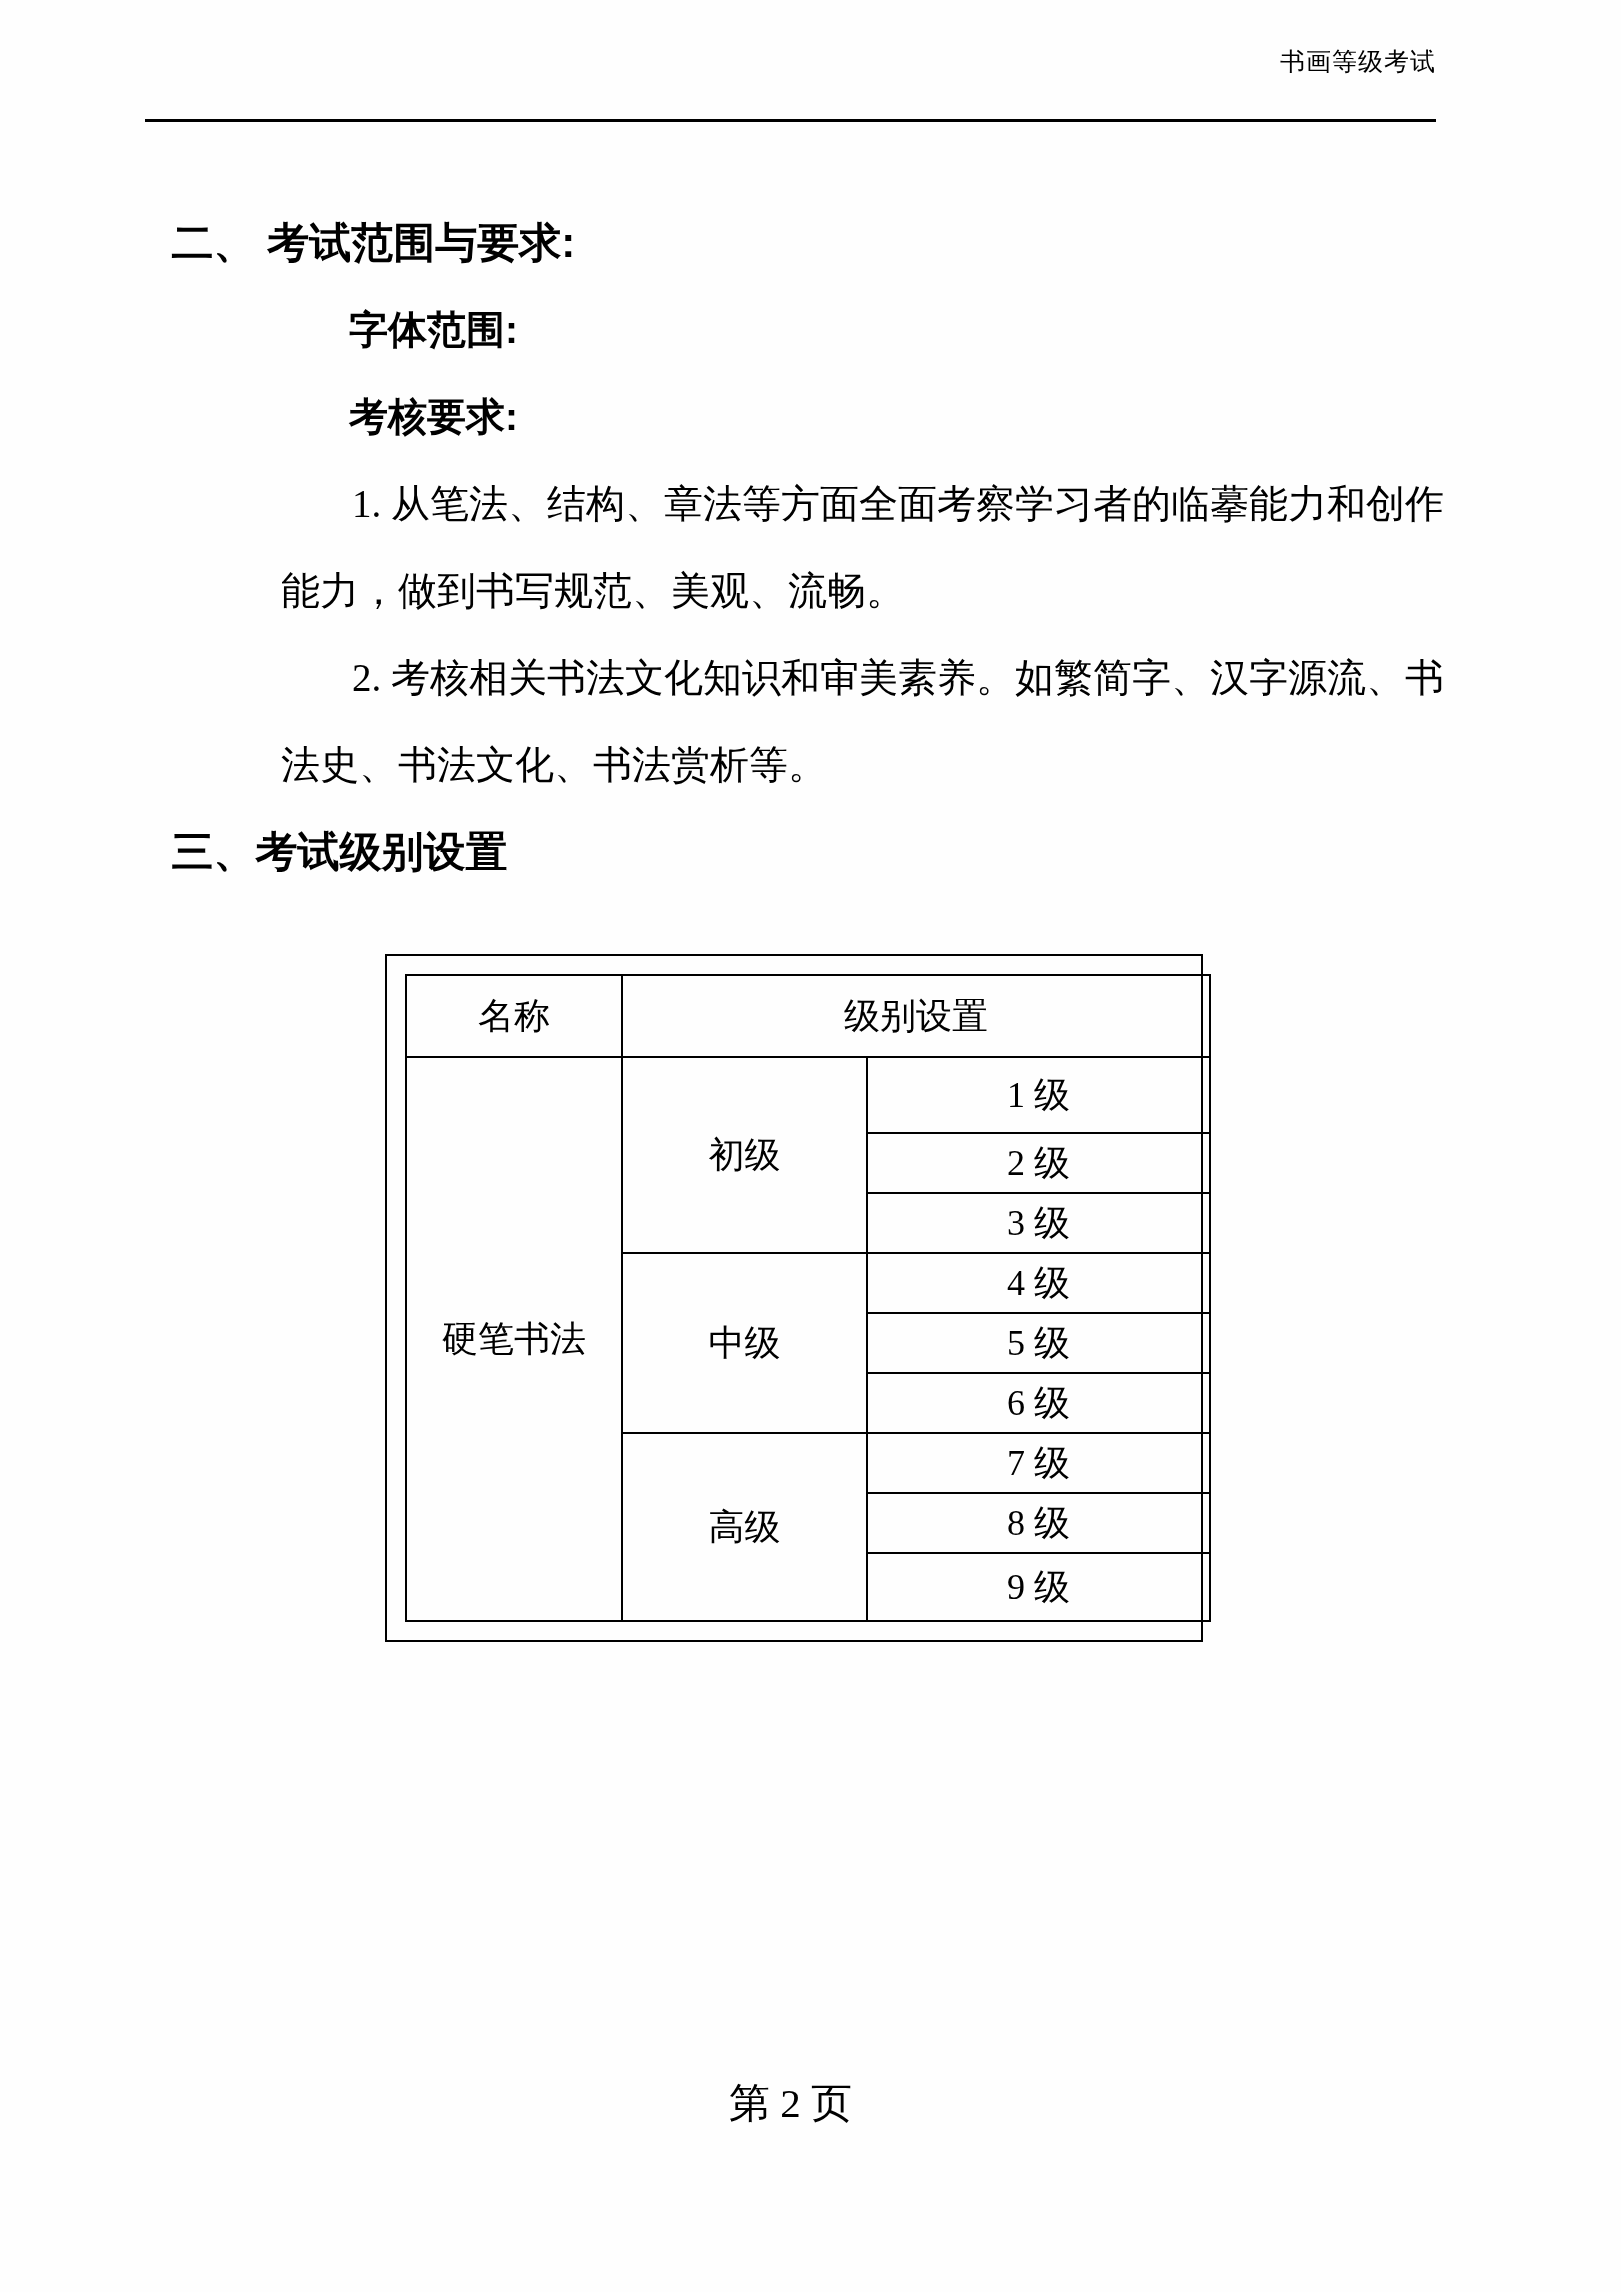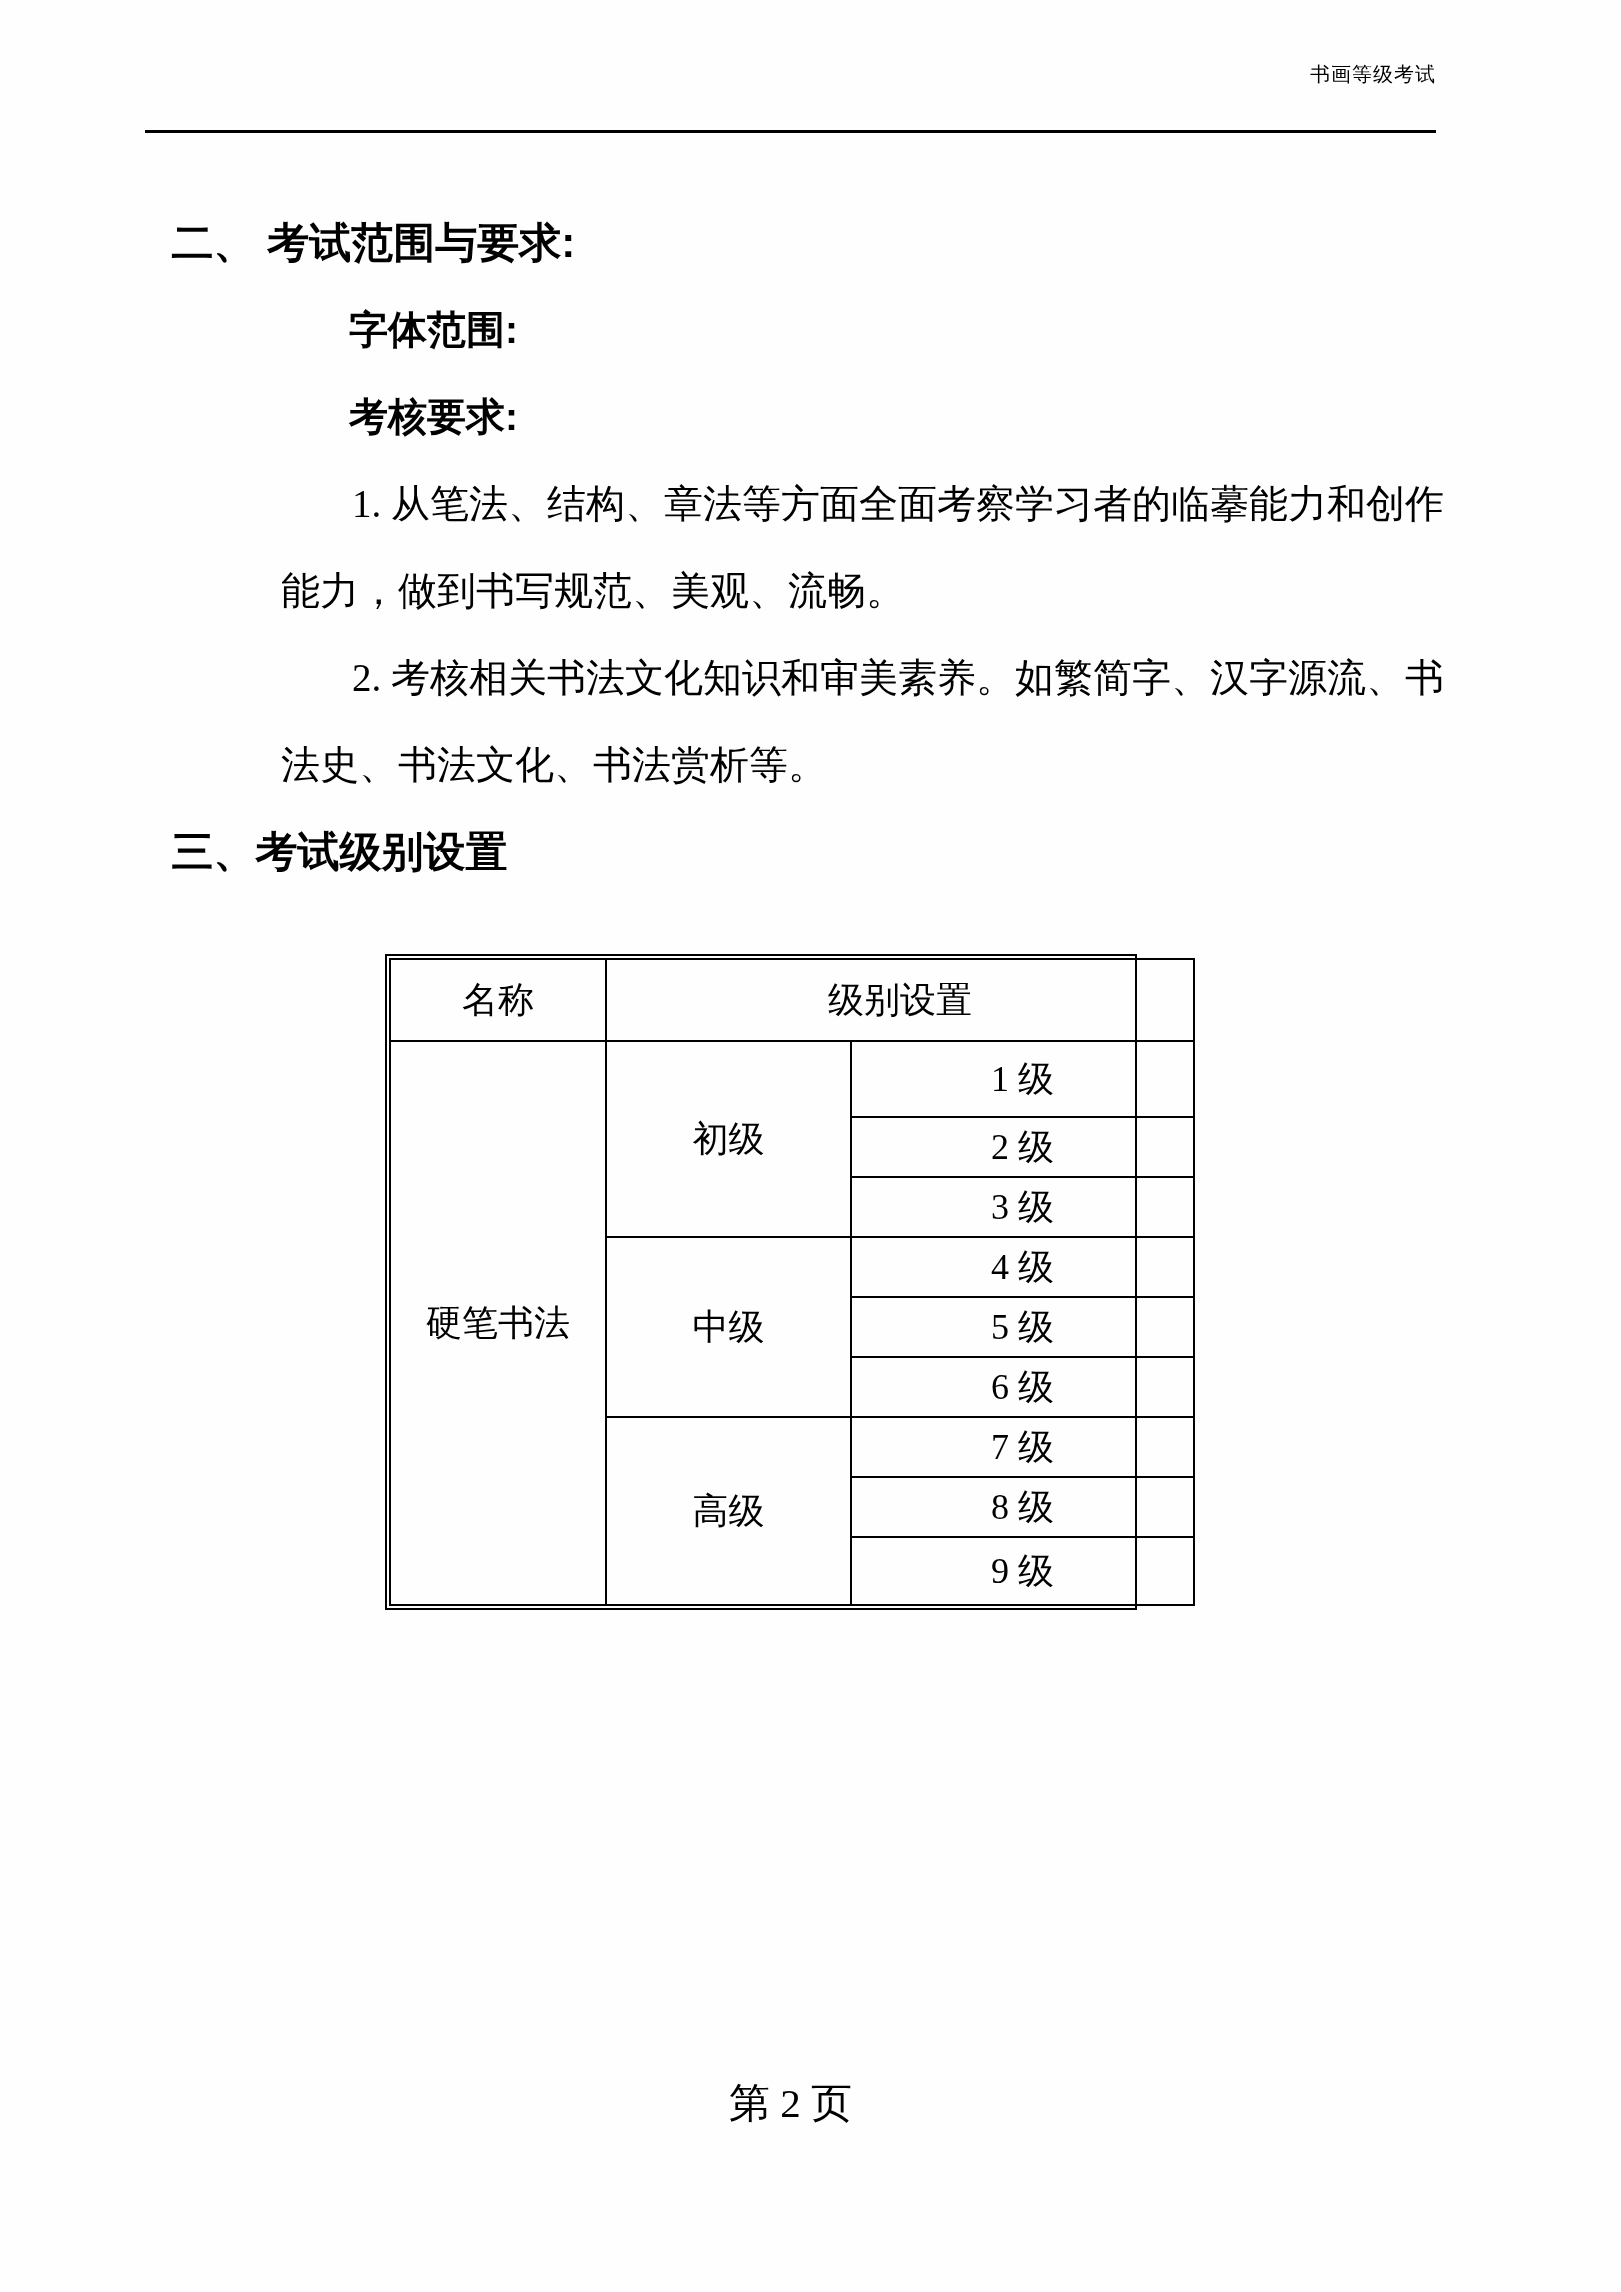--- a/index.html
+++ b/index.html
@@ -8,28 +8,29 @@
     width:1621px; height:2293px;
     background:#fefefe;
     color:#000;
     font-family:"Liberation Serif","DejaVu Serif",serif;
     overflow:hidden;
     margin:0 auto;
   }
   
   .header {
     position:absolute;
-    left:145px; top:56px;
+    left:145px; top:45px;
     width:1291px;
     text-align:right;
-    font-size:20px;
+    font-size:25px;
     line-height:37px;
     letter-spacing:1px;
     padding-bottom:37px;
     border-bottom:3.9px solid #000;
+    font-family:Liberation Mono, monospace;
   }
   
   .content {
     position:absolute;
     left:147px; top:199px;
     width:1318px;
   }
   .para {
     font-size:39px;
     line-height:87px;
@@ -48,23 +49,23 @@
   .h-sub {
     font-family:"Liberation Sans","DejaVu Sans",sans-serif;
     font-weight:bold;
     font-size:39px;
     line-height:87px;
     margin:0 0 0 202px;
   }
   
   .table-wrap {
     margin:59px 0 0 238px;
-    width:752px;
+    width:818px;
     border:2px solid #000;   
-    padding:2px;             
+    padding:18px;             
     box-sizing:border-box;
   }
   table.levels {
     border-collapse:collapse;
     width:100%;
     table-layout:fixed;
     font-size:36px;
   }
   table.levels td {
     border:2.9px solid #000;

